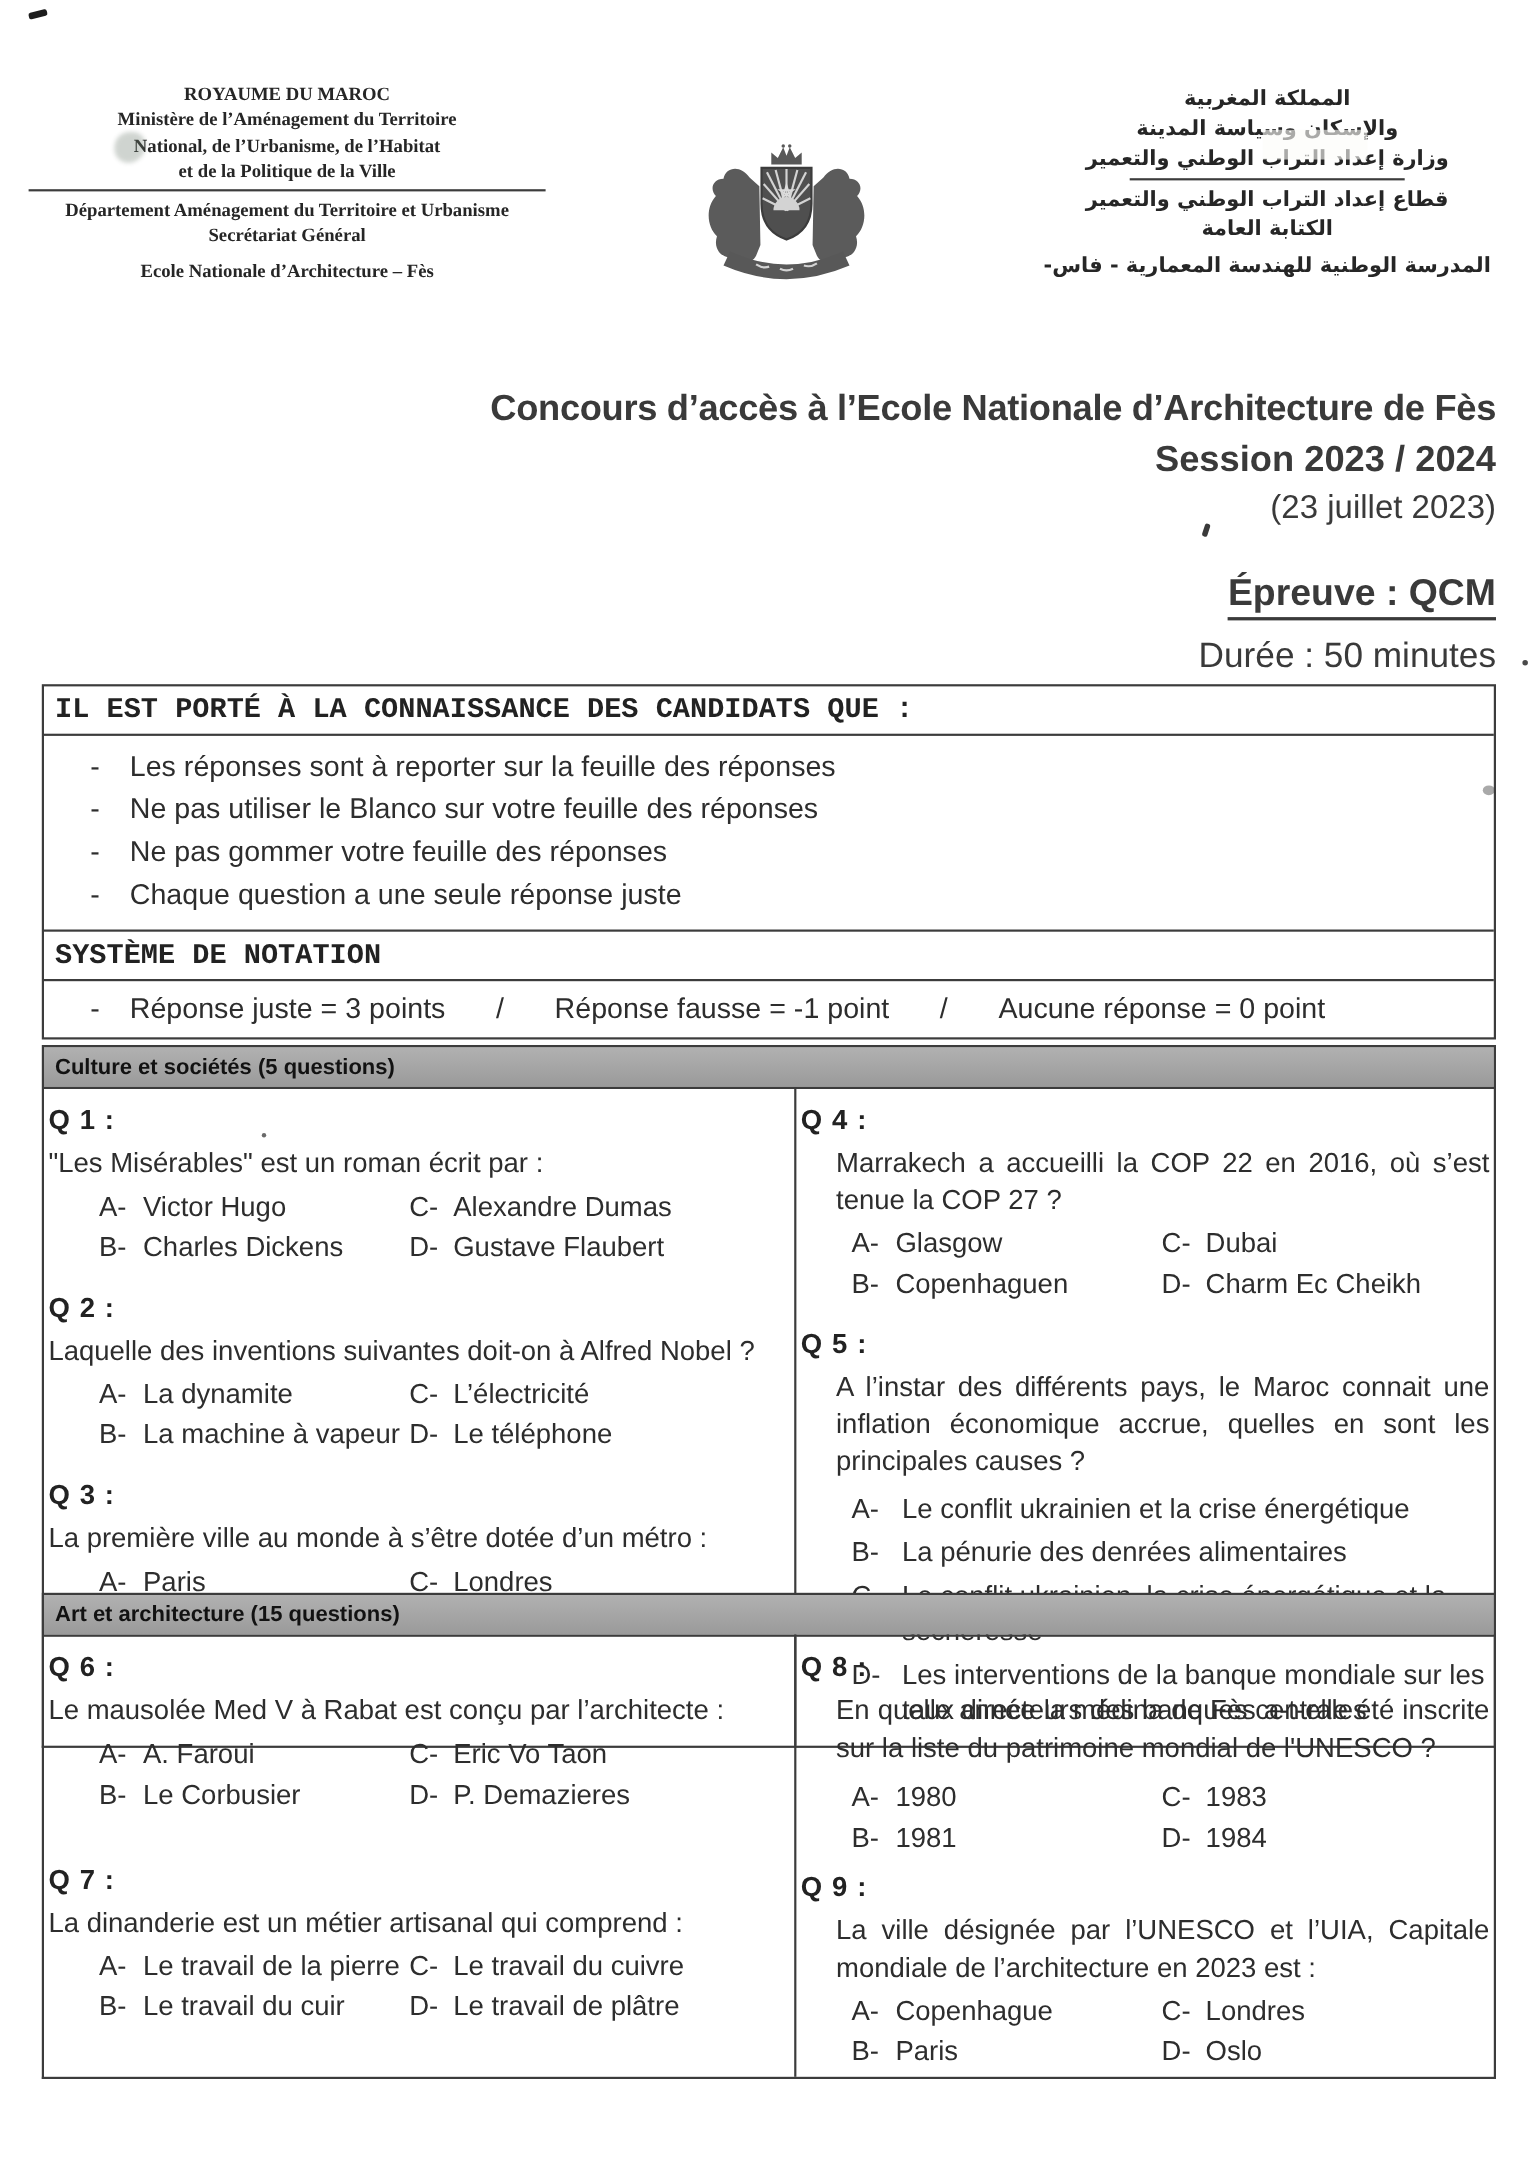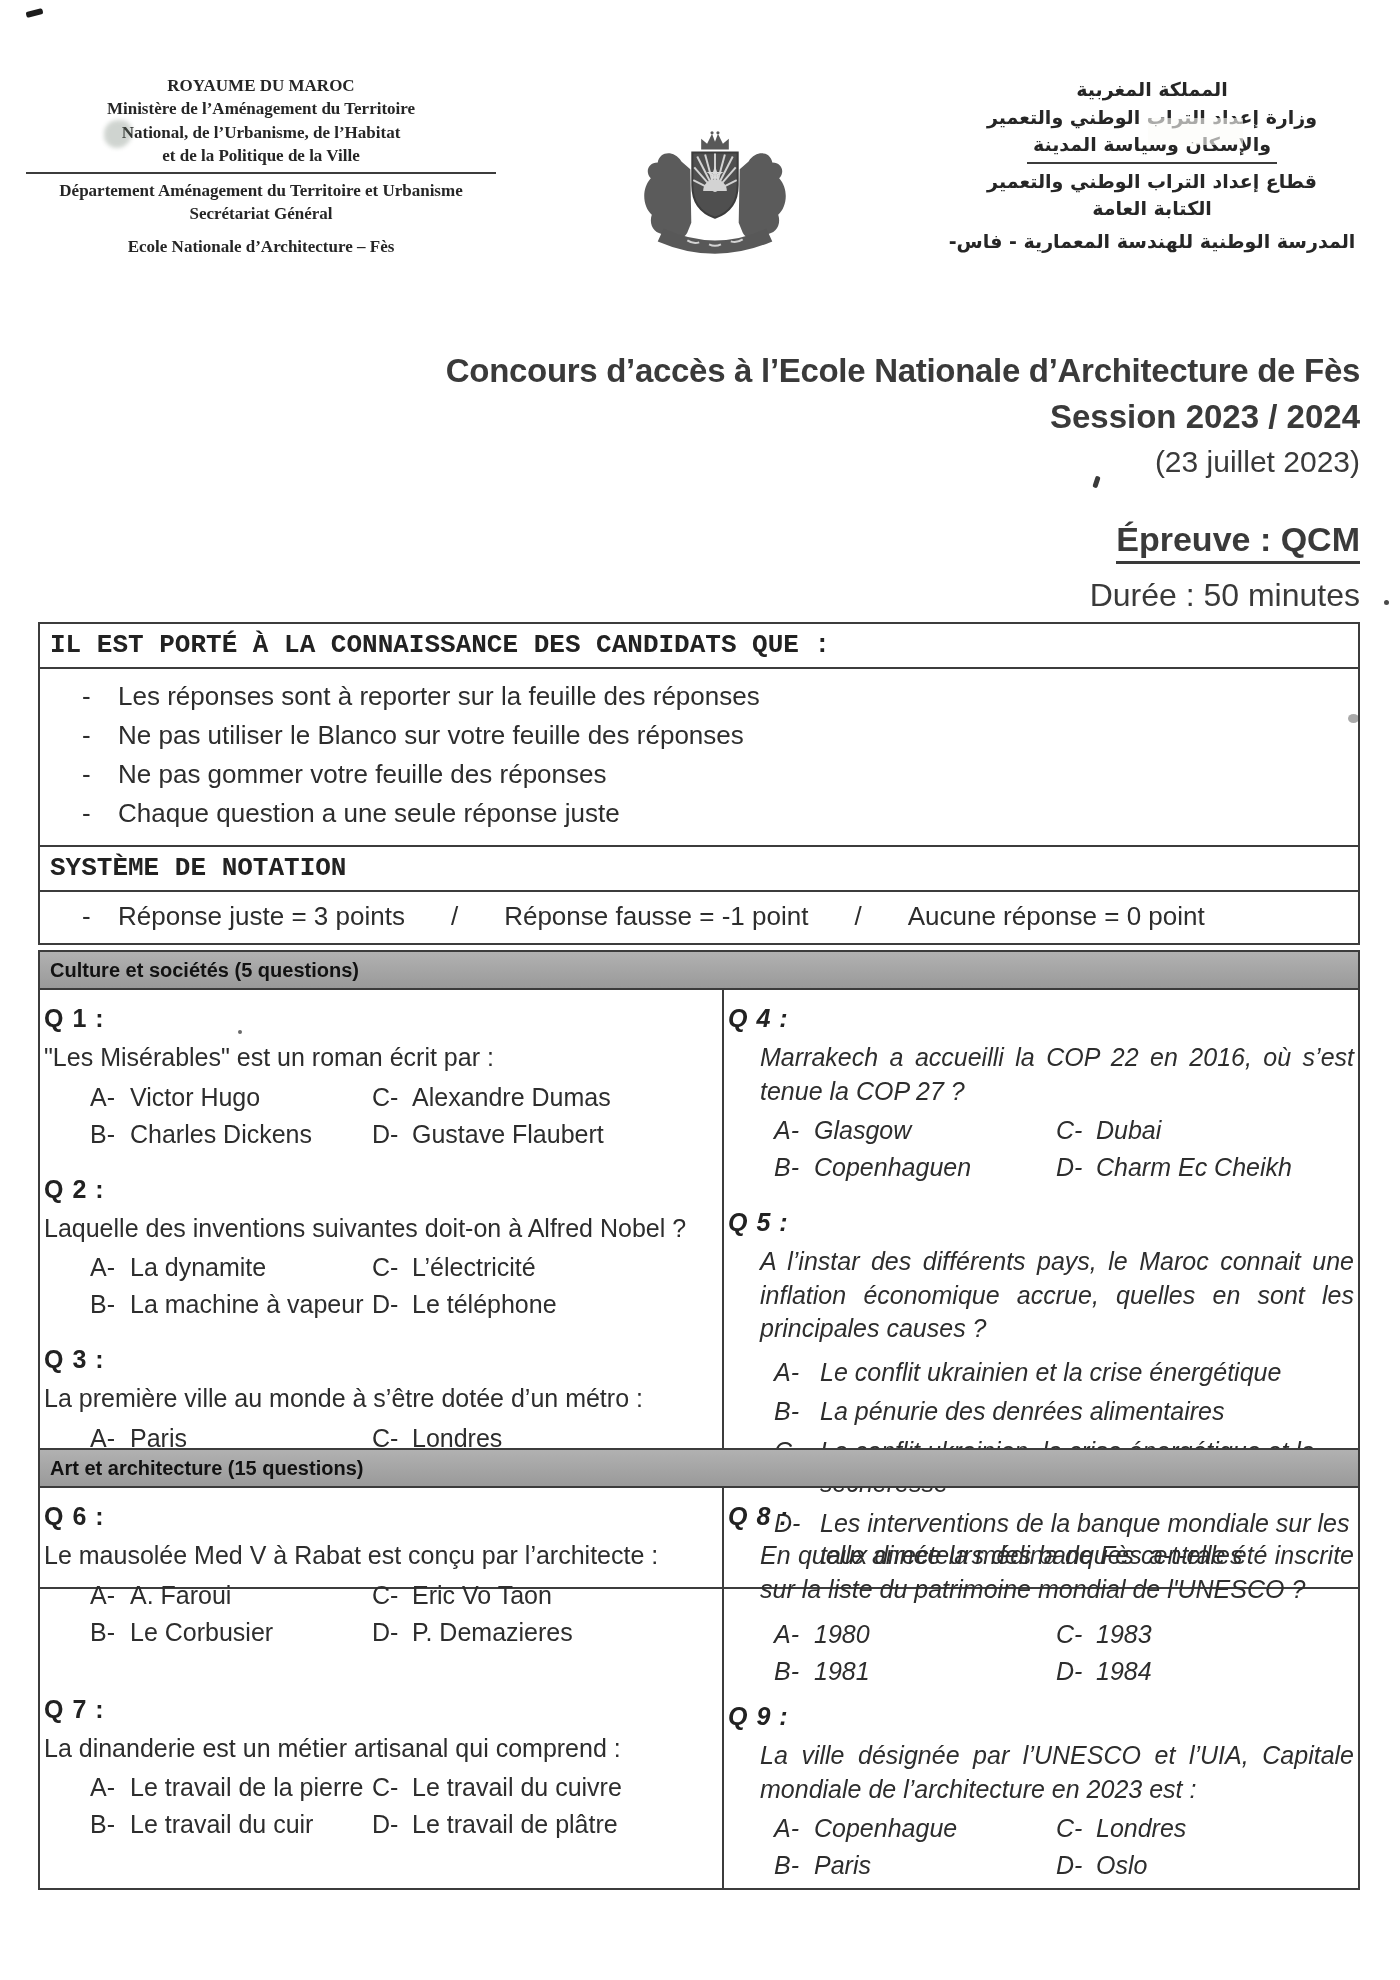--- a/index.html
+++ b/index.html
@@ -49,21 +49,21 @@
   .npoints .sep{margin:0 46px;}
   
   .banner{position:absolute;left:38px;width:1322px;height:40px;box-sizing:border-box;
     border:2px solid #3c3c3c;background:linear-gradient(180deg,#b1b1b1,#9a9a9a);
     display:flex;align-items:center;padding-left:10px;
     font-weight:bold;font-size:20px;color:#121212;}
   .qtable{position:absolute;left:38px;width:1322px;box-sizing:border-box;display:flex;
     border:2px solid #3c3c3c;border-top:none;}
   .qcell{box-sizing:border-box;padding:10px 4px 8px;}
   .qcell.cl{flex:0 0 684px;border-right:2px solid #3c3c3c;}
-  .qcell.cr{flex:1;font-style:italic;}
+  .qcell.cr{flex:1;}
   .q{margin-bottom:26px;}
   .q:last-child{margin-bottom:0;}
   .q-label{font-weight:bold;font-size:25px;letter-spacing:1px;color:#222;margin:4px 0 8px;}
   .q-text{font-size:25px;line-height:1.34;color:#2d2d2d;}
   .q-text.just{text-align:justify;margin-left:32px;}
   .opts-grid{margin:8px 0 0 46px;display:grid;grid-template-columns:282px 1fr;row-gap:8px;font-size:25px;}
   .opt{display:flex;}
   .opt .k{flex:0 0 40px;}
   .opts-list{margin:10px 0 0 46px;font-size:25px;}
   .lopt{display:flex;margin-bottom:7px;line-height:1.3;}
@@ -128,22 +128,22 @@
     <path d="M28 104 Q80 128 132 104 L138 117 Q80 142 22 117 Z" fill="#474747"></path>
     <g stroke="#cfcfcf" stroke-width="2" fill="none">
       <path d="M52 116 q6 4 12 2"></path>
         <path d="M74 120 q6 3 12 0"></path>
         <path d="M96 117 q6 2 12 -2"></path>
     </g>
   </svg>
 
   <div class="hdr-ar">
     <div>المملكة المغربية</div>
+    <div>والإسكان وسياسة المدينة</div>
     <div>وزارة إعداد التراب الوطني والتعمير</div>
-    <div>والإسكان وسياسة المدينة</div>
     <hr class="rule">
     <div>قطاع إعداد التراب الوطني والتعمير</div>
     <div>الكتابة العامة</div>
     <div class="last">المدرسة الوطنية للهندسة المعمارية - فاس-</div>
   </div>
   <div class="fade-ar"></div>
 
   <div class="cline t1">Concours d’accès à l’Ecole Nationale d’Architecture de Fès</div>
   <div class="cline t2">Session 2023 / 2024</div>
   <div class="cline t3">(23 juillet 2023)</div>

